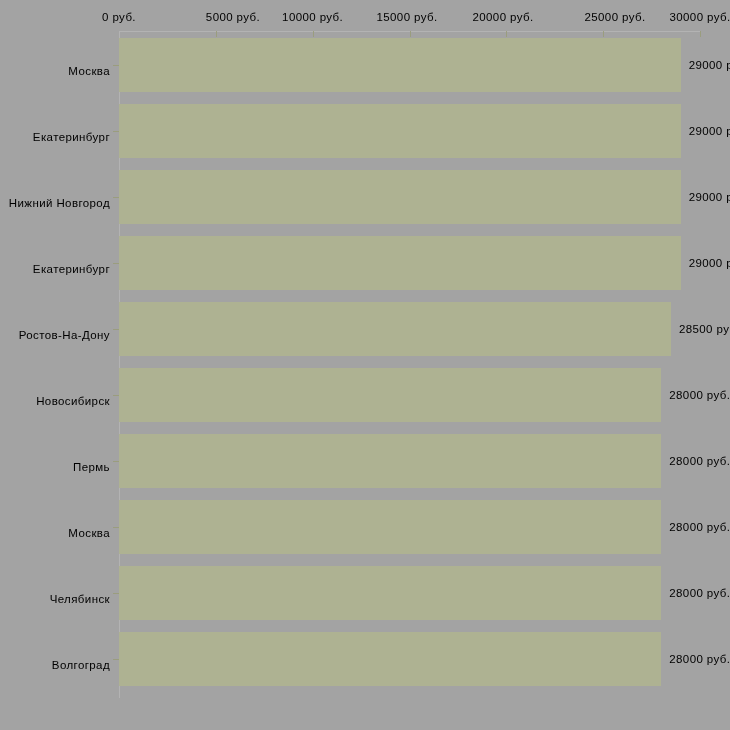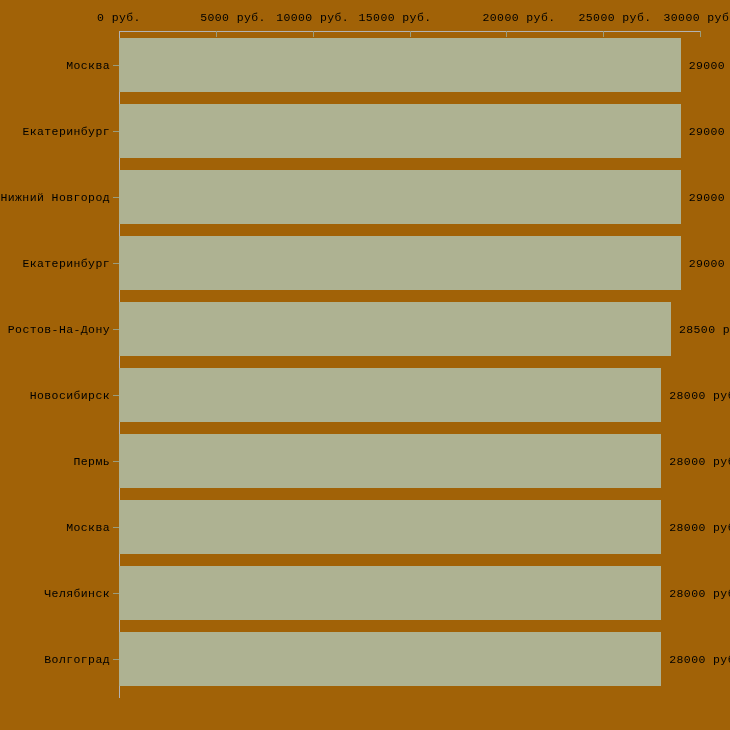--- a/index.html
+++ b/index.html
@@ -4,23 +4,23 @@
 <style>
   html, body {
     margin: 0;
     padding: 0;
     background: #ffffff;
   }
   #chart-root {
     position: relative;
     width: 730px;
     height: 730px;
-    background: #a16207;
+    background: #a3a3a3;
     overflow: hidden;
-    font-family: Liberation Mono, monospace;
+    font-family: Liberation Sans, sans-serif;
   }
 
   
   .axis-top-line {
     position: absolute;
     left: 119px;
     top: 31px;
     width: 581px;
     height: 0;
     border-top: 1px solid #b3b3b3;
@@ -63,20 +63,21 @@
   }
   .ytick-label {
     position: absolute;
     right: 0;
     transform: translateY(-50%);
     text-align: right;
     font-size: 11.5px;
     color: #000000;
     white-space: nowrap;
     letter-spacing: 0.4px;
+    margin-top: 6px;
   }
   .ytick-label-wrap {
     position: absolute;
     left: 0;
     width: 110px;
     height: 0;
   }
 
   
   .bar {
@@ -101,23 +102,23 @@
   <div class="axis-left-line"></div>
 
   <div id="xticks-layer">
       <div class="xtick xtick-first" style="left: 119px;"></div>
       <div class="xtick-label" style="left: 119px;">0 руб.</div>
       <div class="xtick" style="left: 215.833px;"></div>
       <div class="xtick-label" style="left: 233px;">5000 руб.</div>
       <div class="xtick" style="left: 312.667px;"></div>
       <div class="xtick-label" style="left: 312.667px;">10000 руб.</div>
       <div class="xtick" style="left: 409.5px;"></div>
-      <div class="xtick-label" style="left: 395px;">15000 руб.</div>
+      <div class="xtick-label" style="left: 407px;">15000 руб.</div>
       <div class="xtick" style="left: 506.333px;"></div>
-      <div class="xtick-label" style="left: 519px;">20000 руб.</div>
+      <div class="xtick-label" style="left: 503px;">20000 руб.</div>
       <div class="xtick" style="left: 603.167px;"></div>
       <div class="xtick-label" style="left: 615px;">25000 руб.</div>
       <div class="xtick" style="left: 700px;"></div>
       <div class="xtick-label" style="left: 700px;">30000 руб.</div>
     </div>
 
   <div id="yticks-layer">
       <div class="ytick" style="top: 65px;"></div>
       <div class="ytick-label-wrap" style="top: 65px;">
         <div class="ytick-label">Москва</div>

